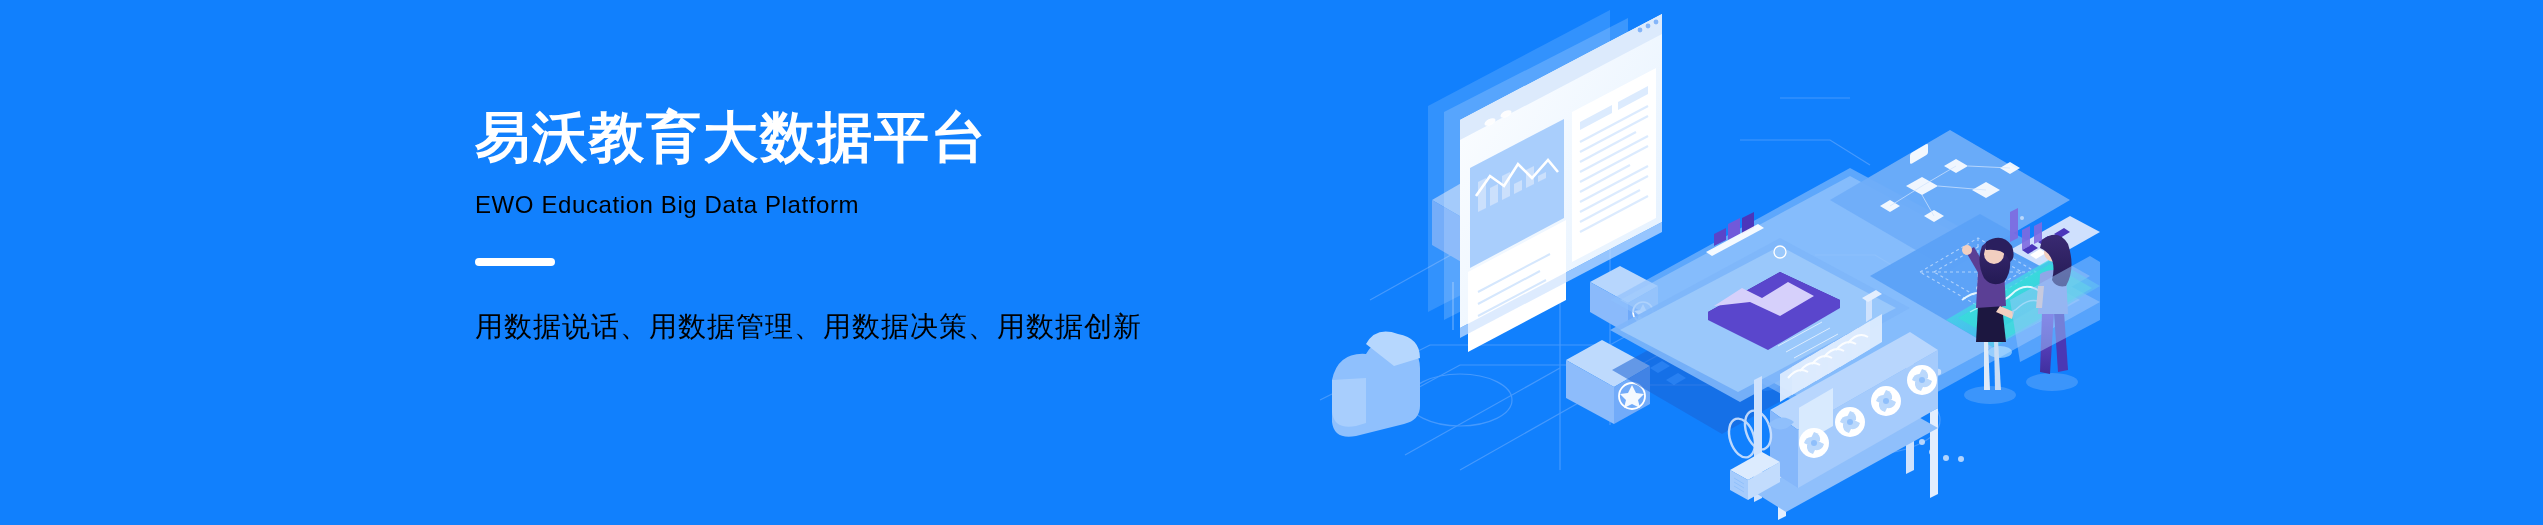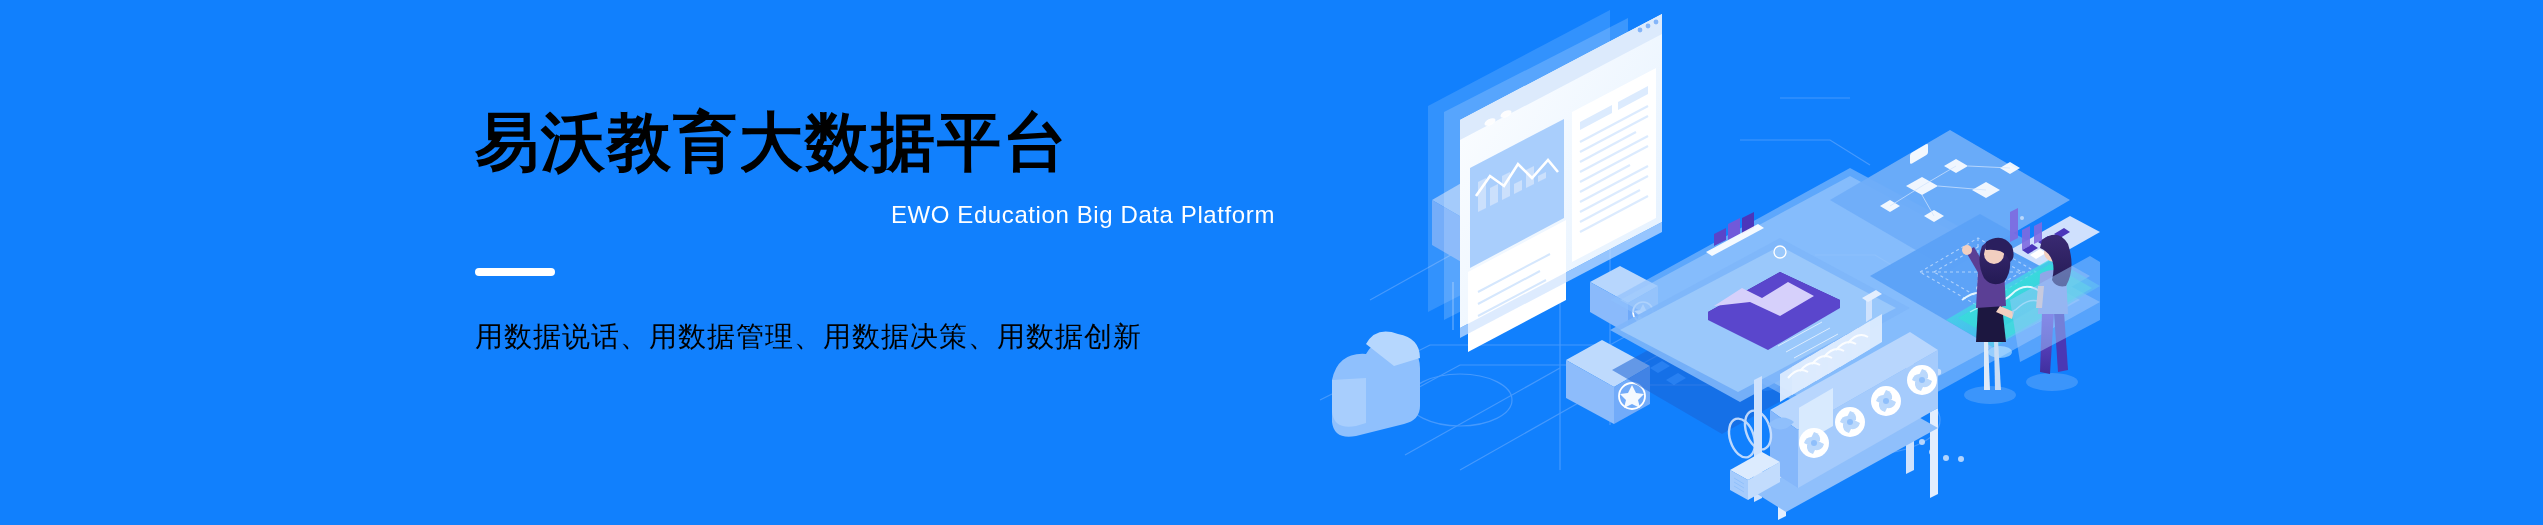--- a/index.html
+++ b/index.html
@@ -11,28 +11,27 @@
   }
   .banner{
     position:relative;width:2543px;height:525px;
     background:#1180fd;overflow:hidden;
   }
   
   .text-block{
     position:absolute;left:475px;top:108px;width:800px;
   }
   .hero-title{
-    font-size:64px;line-height:1.08;font-weight:700;color:#000000;
+    font-size:55px;line-height:1.08;font-weight:700;color:#ffffff;
     letter-spacing:2px;margin:0;white-space:nowrap;
   }
   .hero-subtitle{
-    font-size:24px;line-height:1.2;color:#ffffff;
+    font-size:24px;line-height:1.2;color:#000000;
     letter-spacing:.6px;margin:24px 0 0 0;white-space:nowrap;
     font-weight:400;
-    text-align:right;
   }
   .divider{
     width:80px;height:8px;border-radius:4px;background:#ffffff;
     margin:38px 0 0 0;
   }
   .hero-tagline{
     font-size:28px;line-height:1.2;color:#000000;font-weight:500;
     letter-spacing:1px;margin:44px 0 0 0;white-space:nowrap;
   }
 

